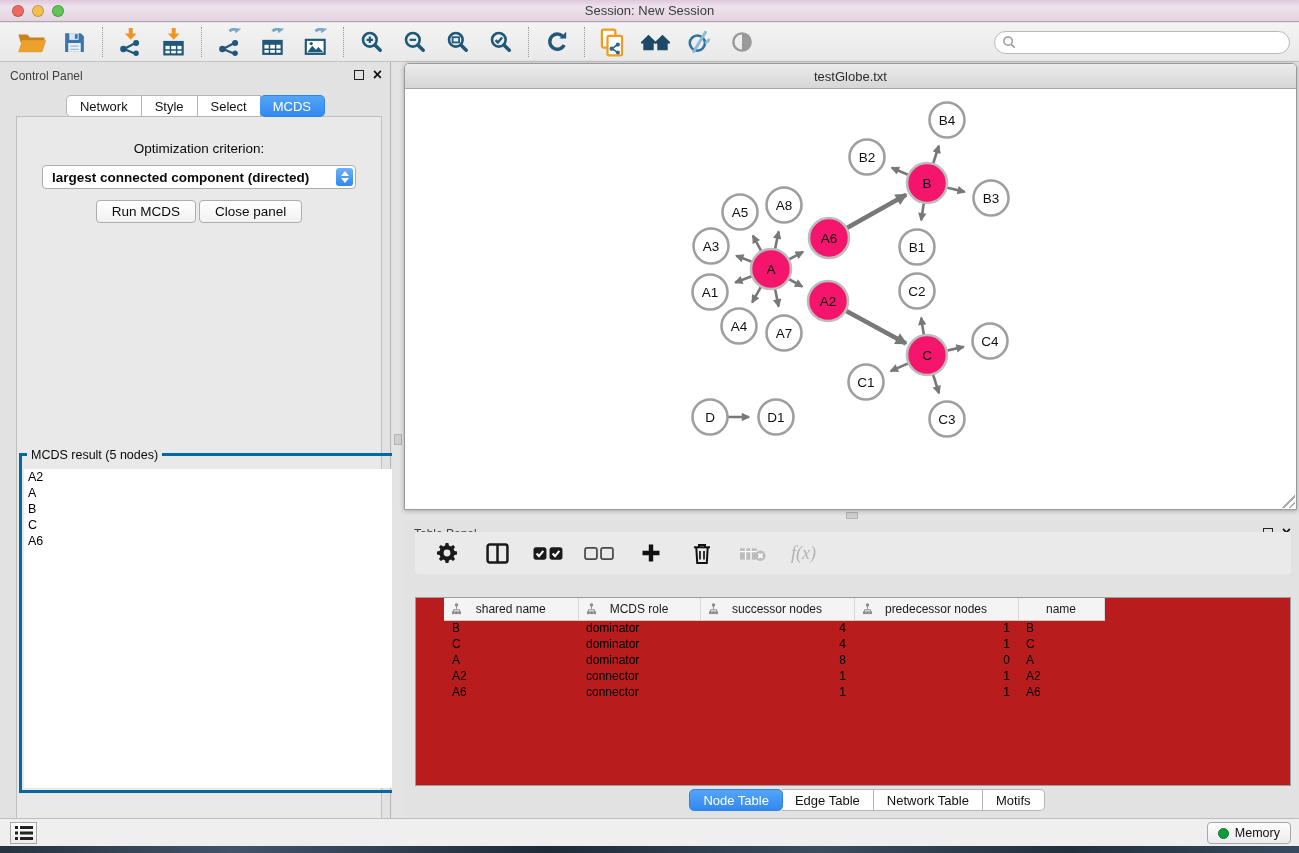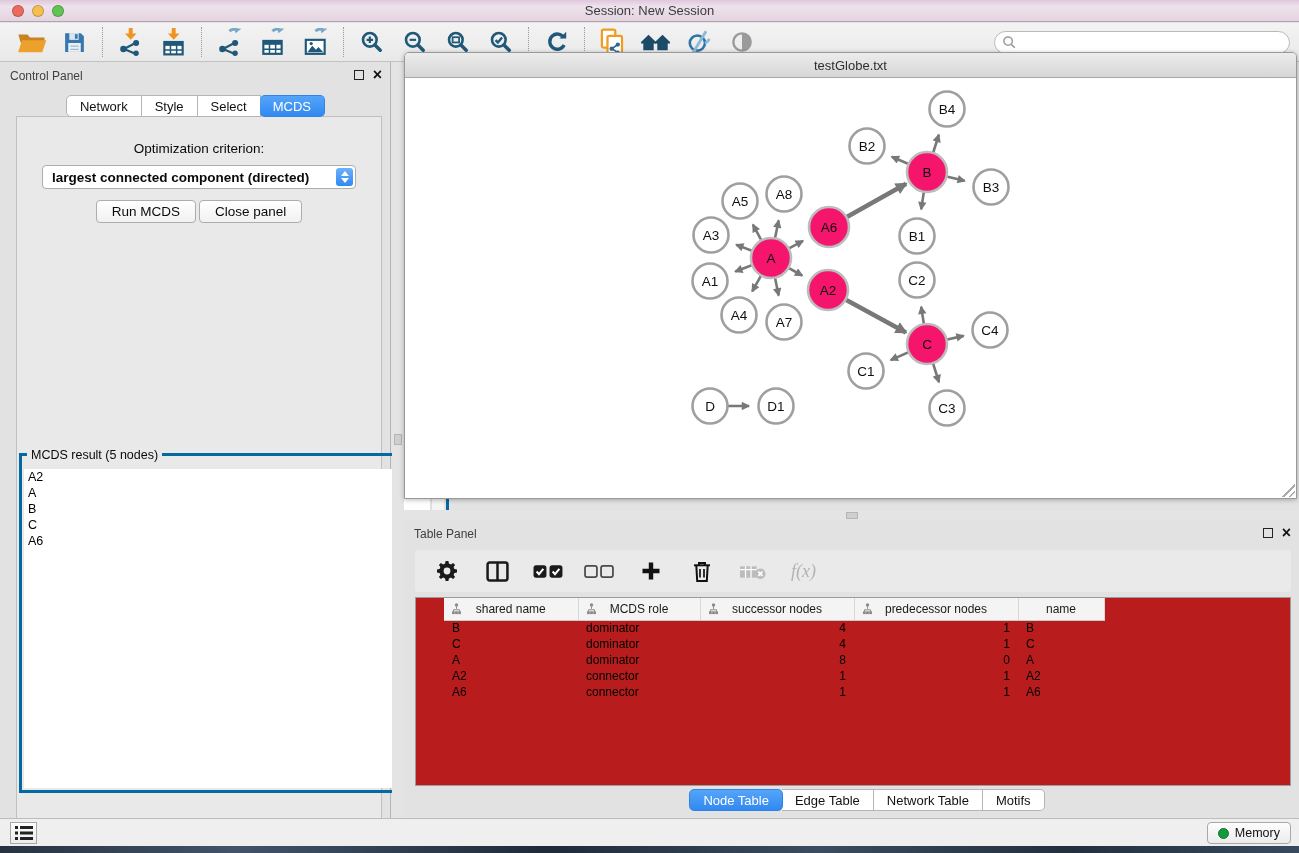--- a/index.html
+++ b/index.html
@@ -61,40 +61,40 @@
   .result-list .list-item { font-size:12.5px; line-height:16px; padding-left:4px; color:#000; }
   .scroll-track { position:absolute; top:13px; right:2px; width:13px; bottom:2px; background:#f4f4f4; border-left:1px solid #ddd; }
 
   
   .v-divider { position:absolute; left:392px; top:62px; width:12px; height:756px; background:#e4e4e4; }
   .v-grip { position:absolute; left:2px; top:372px; width:8px; height:11px; background:#cfcfcf; border:1px solid #b5b5b5; }
   .h-divider { position:absolute; left:404px; top:510px; width:895px; height:10px; background:#e4e4e4; }
   .h-grip { position:absolute; left:442px; top:2px; width:12px; height:7px; background:#cfcfcf; border:1px solid #b5b5b5; }
 
   
-  .net-window { position:absolute; left:404px; top:52px; width:893px; height:447px; background:#fff;
+  .net-window { position:absolute; left:404px; top:63px; width:893px; height:447px; background:#fff;
     border:1px solid #999; border-radius:5px 5px 0 0; box-shadow:0 1px 5px rgba(0,0,0,.28); }
   .net-titlebar { position:relative; height:25px; background:linear-gradient(#ececec,#d6d6d6);
     border-bottom:1px solid #a8a8a8; border-radius:4px 4px 0 0; }
   .net-titlebar .title { text-align:center; line-height:25px; font-size:13px; color:#2e2e2e; }
   .net-tl { position:absolute; top:7px; left:13px; display:flex; gap:8px; }
   .net-canvas { position:absolute; left:0; top:26px; right:0; bottom:0; background:#fff; }
   .net-canvas svg { display:block; }
   .grip { position:absolute; right:1px; bottom:1px; width:15px; height:15px;
     background:repeating-linear-gradient(135deg, transparent 0 3px, #ababab 3px 4.5px);
     clip-path:polygon(100% 0, 100% 100%, 0 100%); }
   .edge { stroke:#787878; stroke-width:2.6; }
   .edge.thick { stroke-width:4.6; }
   .node { fill:#fff; stroke:#9f9f9f; stroke-width:2.6; }
   .node.hub { fill:#f5156c; stroke:#bcbcbc; }
   .node-label { font-size:13.5px; text-anchor:middle; fill:#101010; }
 
   
   .table-panel { position:absolute; left:404px; top:520px; width:895px; height:298px; background:#e2e2e2; }
-  .tp-toolbar { position:absolute; left:11px; top:30px; width:876px; height:42px; background:#eaeaea;
+  .tp-toolbar { position:absolute; left:11px; top:12px; width:876px; height:42px; background:#eaeaea;
     border-radius:3px; display:flex; align-items:center; padding-left:12px;gap:12px; }
   .tp-btn { width:39px; height:34px; display:flex; align-items:center; justify-content:center; }
   .fx-label { font-family:"Liberation Serif", serif; font-style:italic; font-size:18px; color:#b3b3b3; }
   .tp-table-wrap { position:absolute; left:11px; top:77px; width:876px; height:189px; background:#b91c1c;
     border:1px solid #9c9c9c; overflow:hidden;padding-left:28px; }
   table.node-table { border-collapse:collapse; table-layout:fixed; width:660px; font-size:12px; }
   table.node-table th { height:22px; background:#f4f4f4; border-right:1px solid #d8d8d8;
     border-bottom:1px solid #c9c9c9; font-weight:400; color:#1a1a1a; position:relative; text-align:center; }
   table.node-table th .th-icon { position:absolute; left:7px; top:5px; }
   table.node-table td { height:16px; padding:0 8px; color:#000; white-space:nowrap; overflow:hidden; }

